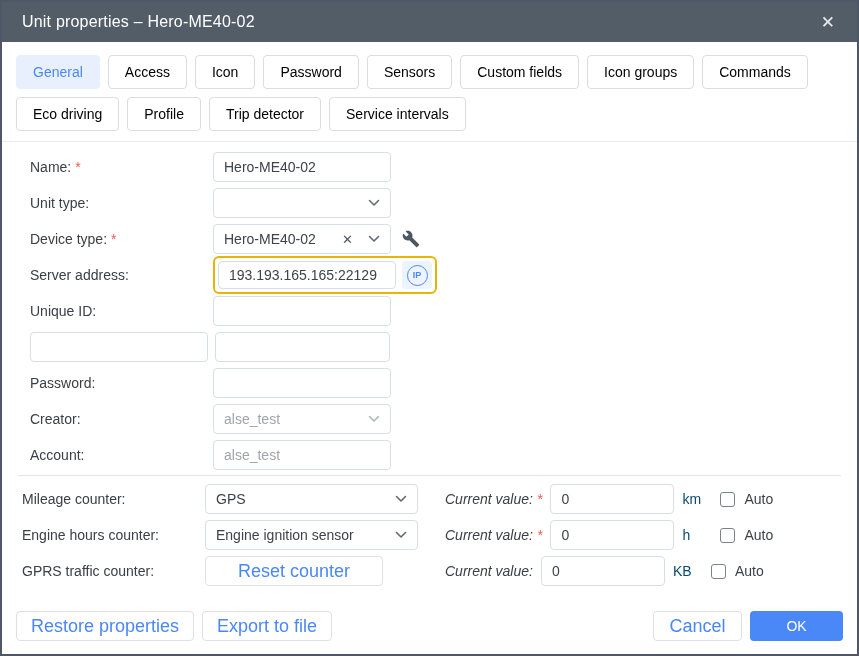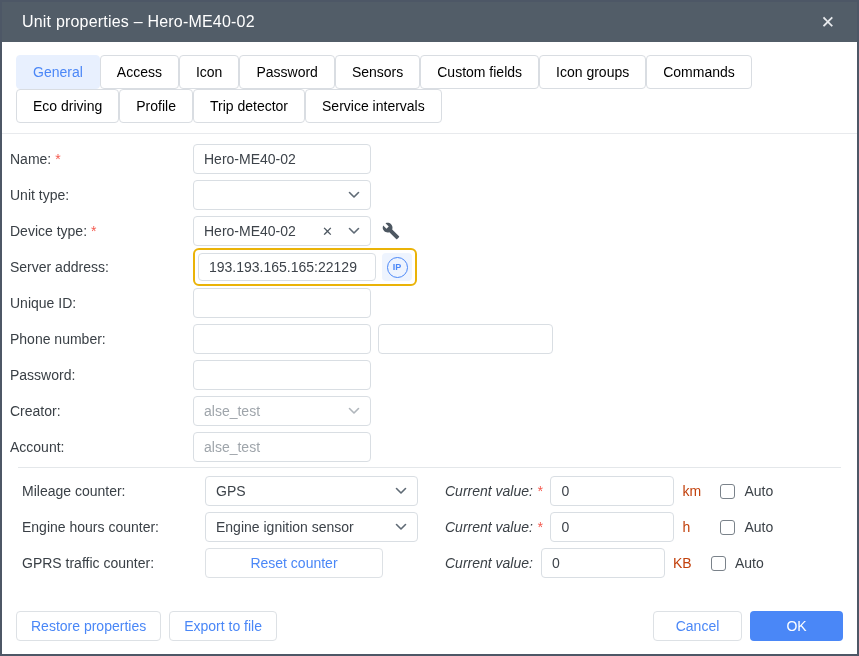--- a/index.html
+++ b/index.html
@@ -24,34 +24,34 @@
   }
   .titlebar .title { font-size:16px; font-weight:500; letter-spacing:.2px; }
   .titlebar .close {
     margin-left:auto; cursor:pointer; color:#e9ebee;
     font-size:17px; line-height:1; padding:4px;
   }
 
   
   .tabs {
     padding:13px 14px 10px 14px;
-    display:flex; flex-wrap:wrap; 
+    display:flex; flex-wrap:wrap; gap:8px;
     border-bottom:1px solid #e8eaed;
   }
   .tab {
     height:34px; padding:0 16px;
     display:inline-flex; align-items:center;
     background:#fff; border:1px solid #d9dde2; border-radius:4px;
     font-size:14px; font-weight:500; color:#000000;
     cursor:pointer; white-space:nowrap;
   }
   .tab.active { background:#e8f0fe; border-color:#e8f0fe; color:#4b87f7; }
 
   
-  .form { padding:7px 20px 0 8px; }
+  .form { padding:7px 20px 0 28px; }
   .row { height:36px; display:flex; align-items:center; }
   .lbl { width:183px; flex:0 0 183px; font-size:14px; color:#3a4046; }
   .req { color:#f4594e; margin-left:4px; }
 
   input.txt {
     height:30px; width:178px;
     border:1px solid #d9dee3; border-radius:4px;
     padding:0 10px; font-size:14px; color:#3d434a;
     font-family:"Liberation Sans", sans-serif;
     outline:none; background:#fff;
@@ -96,31 +96,31 @@
 
   
   .counters { padding:0 20px; }
   .cur-lbl { margin-left:27px; font-size:14px; color:#3a4046; white-space:nowrap;font-style:italic; }
   input.num {
     height:30px; width:124px; margin-left:8px;
     border:1px solid #d9dee3; border-radius:4px;
     padding:0 10px; font-size:14px; color:#3d434a;
     font-family:"Liberation Sans", sans-serif; outline:none;
   }
-  .unit { width:30px; margin-left:8px; font-size:14px; color:#c2410c; }
+  .unit { width:30px; margin-left:8px; font-size:14px; color:#0c4a6e; }
   .checkbox {
     width:15px; height:15px; border:1.5px solid #7a828a; border-radius:3px;
     margin-left:8px; cursor:pointer; background:#fff; flex:0 0 15px;
   }
   .auto-lbl { margin-left:9px; font-size:14px; color:#3c4248; }
 
   .btn-link {
     height:30px; padding:0 14px;
     background:#fff; border:1px solid #dde1e5; border-radius:4px;
-    font-size:14px; color:#4a87f7; cursor:pointer;
+    font-size:18px; color:#4a87f7; cursor:pointer;
     font-family:"Liberation Sans", sans-serif;
     display:inline-flex; align-items:center; justify-content:center;
   }
   .btn-reset { width:178px; }
 
   
   .footer {
     margin-top:auto;
     padding:0 14px 13px 14px;
     display:flex; align-items:center;
@@ -207,21 +207,20 @@
         </button>
       </div>
     </div>
 
     <div class="row">
       <span class="lbl">Unique ID:</span>
       <input class="txt" type="text" value="" style="">
     </div>
 
     <div class="row">
-      <span class="lbl">Phone number:</span>
       <input class="txt" type="text" value="" style="">
       <input class="txt" type="text" style="width: 175px; margin-left: 7px;" value="">
     </div>
 
     <div class="row">
       <span class="lbl">Password:</span>
       <input class="txt" type="text" value="" style="">
     </div>
 
     <div class="row">

